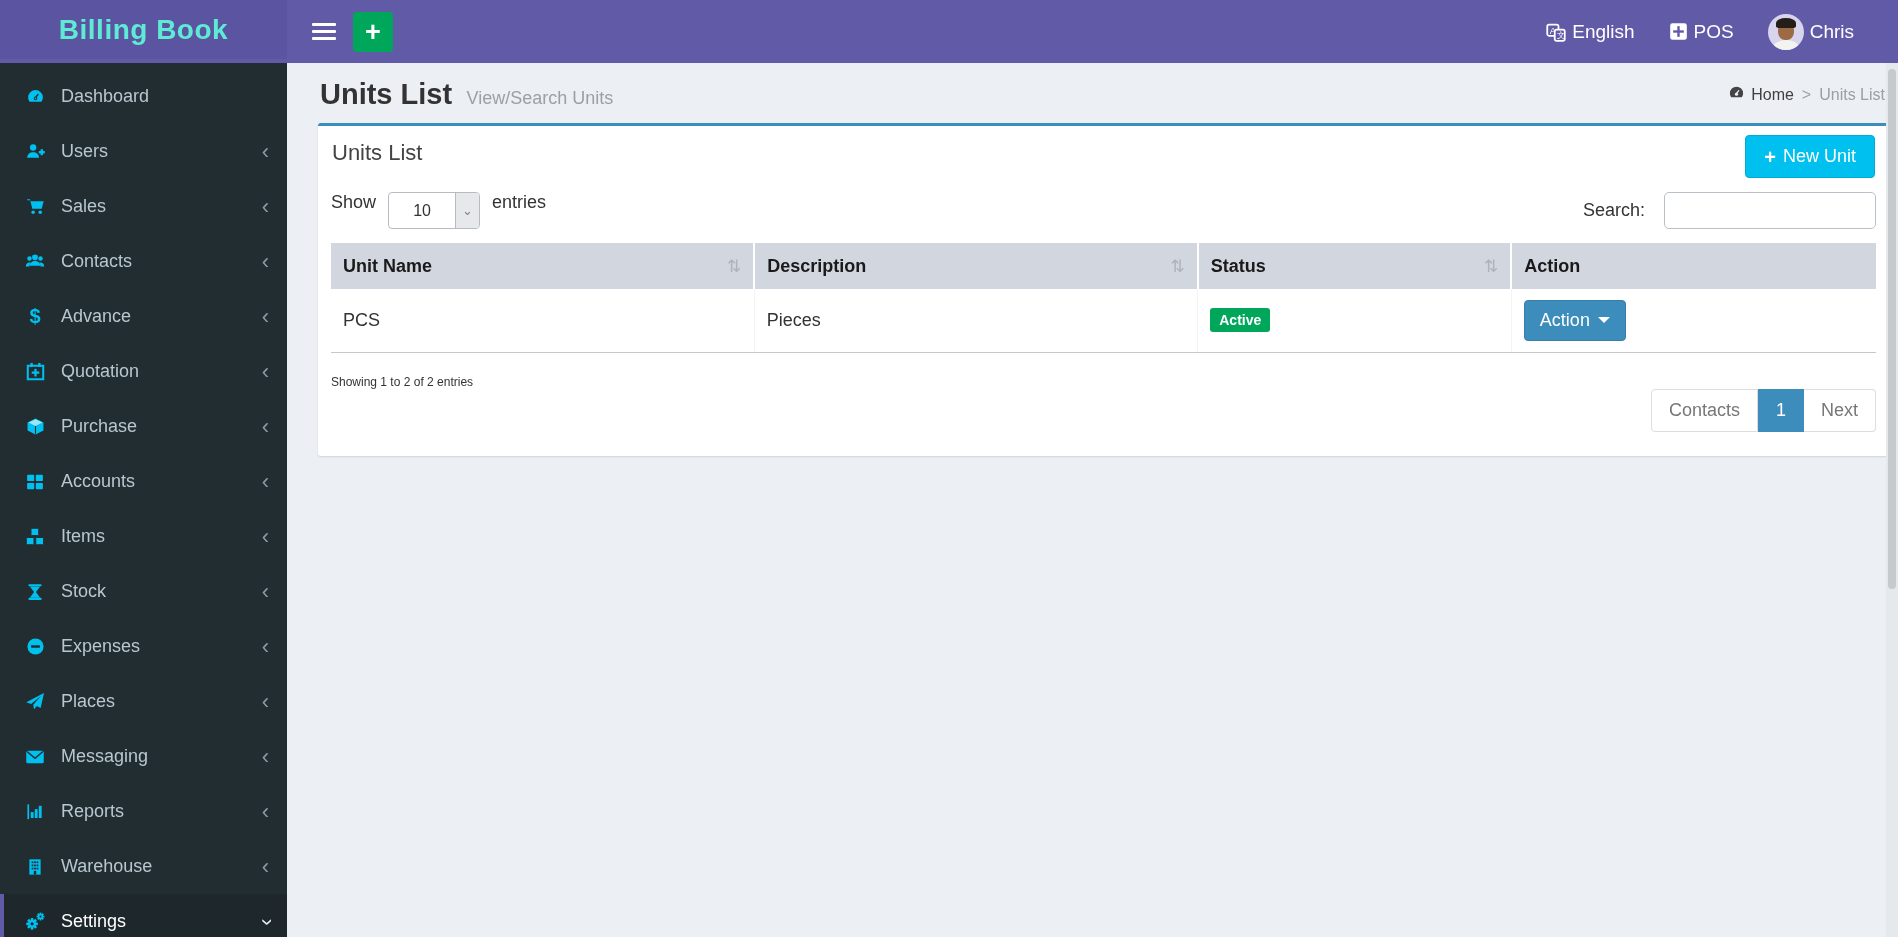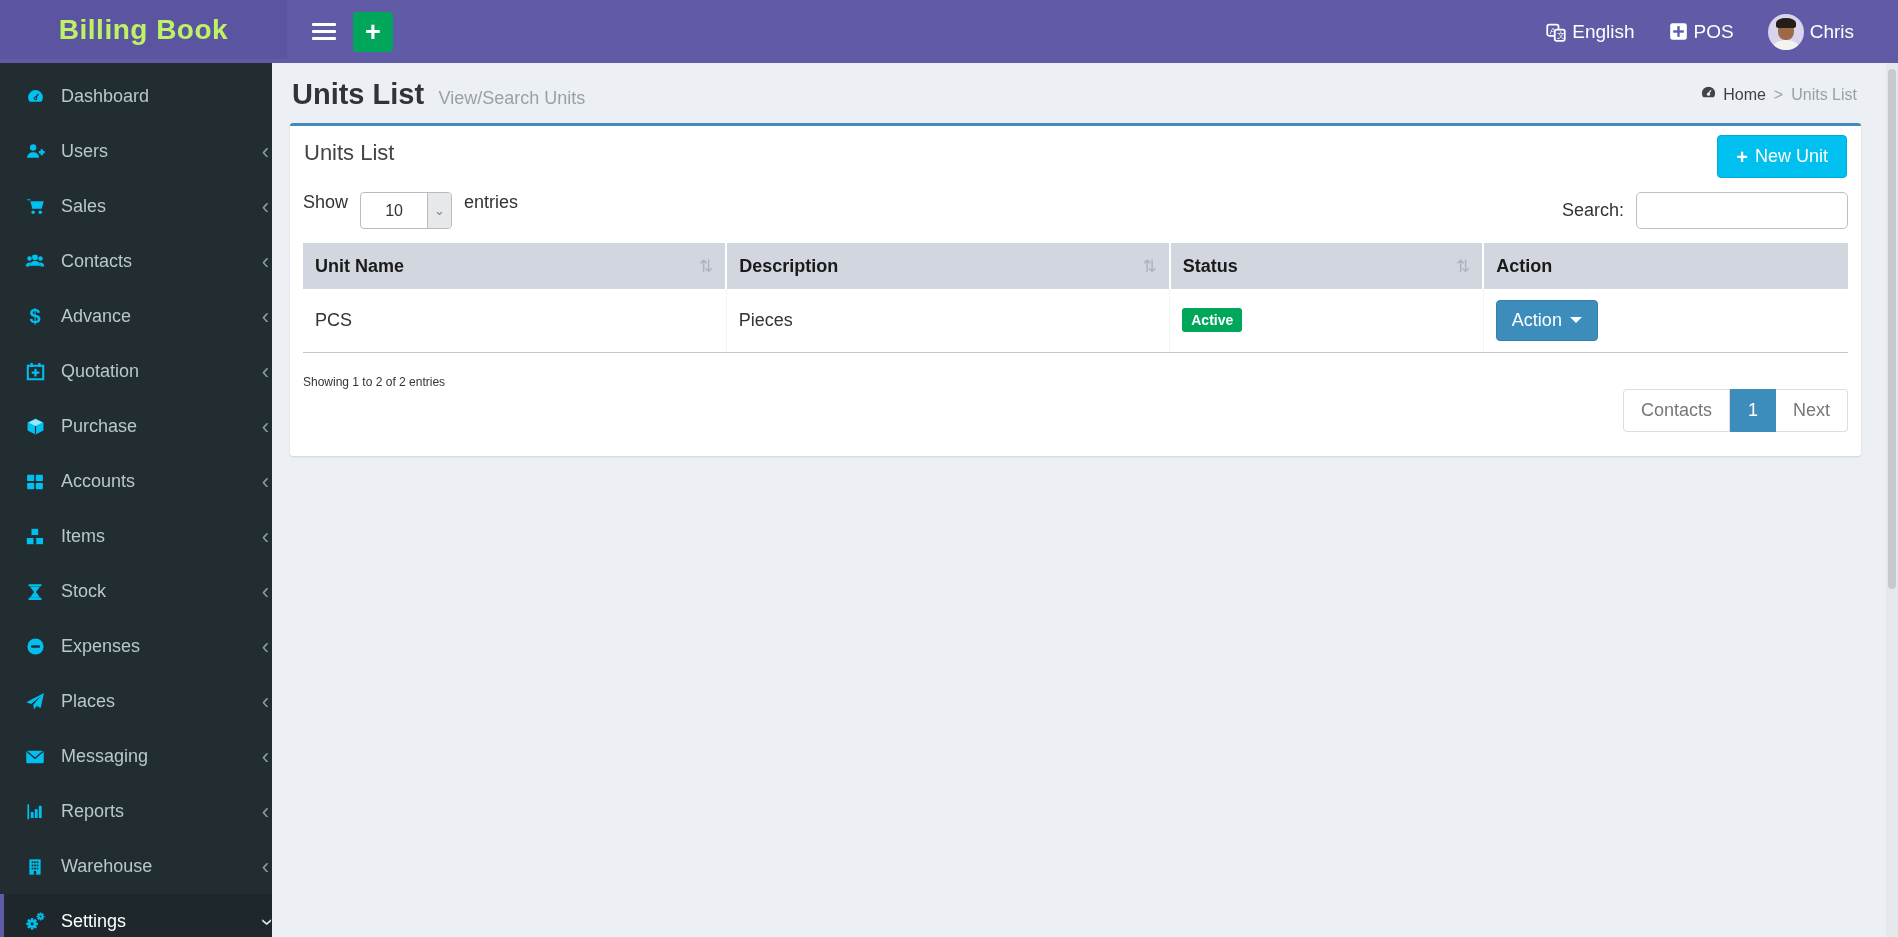--- a/index.html
+++ b/index.html
@@ -2,21 +2,21 @@
 <html><head>
 <meta charset="utf-8">
 <style>
   * { margin:0; padding:0; box-sizing:border-box; }
   html,body { width:1898px; height:937px; overflow:hidden;
     font-family:"Liberation Sans","DejaVu Sans",sans-serif; background:#ecf0f5; color:#333; }
   .app { position:relative; width:1898px; height:937px; }
 
   
   .topbar { position:absolute; top:0; left:0; width:100%; height:63px; background:#615aa7; display:flex; z-index:20; }
-  .logo { width:287px; height:59px; background:#5b54a0; color:#bef264; font-size:28px; font-weight:bold;
+  .logo { width:287px; height:59px; background:#5b54a0; color:#5eead4; font-size:28px; font-weight:bold;
     display:flex; align-items:center; justify-content:center; letter-spacing:.5px; cursor:pointer; }
   .navstrip { flex:1; display:flex; align-items:center; padding:0 14px; }
   .hamburger { width:46px; height:63px; display:flex; flex-direction:column; justify-content:center; gap:4px; cursor:pointer; padding:0 11px; }
   .hamburger i { display:block; height:3px; background:#fff; border-radius:1px; }
   .add-quick { width:40px; height:40px; margin-left:6px; background:#00a65a; border:none; border-radius:4px;
     color:#fff; font-size:27px; font-weight:bold; line-height:36px; cursor:pointer; }
   .nav-right { margin-left:auto; display:flex; align-items:center; gap:34px; padding-right:30px; color:#fff; font-size:19px; }
   .nav-item { display:flex; align-items:center; gap:6px; cursor:pointer; }
   .nav-item svg { display:block; }
   .avatar { position:relative; width:36px; height:36px; border-radius:50%; overflow:hidden; background:#d8d4ee; display:inline-block; }
@@ -31,21 +31,21 @@
     border-left:4px solid transparent; color:#b8c7ce; font-size:18px; }
   .menu-item .mi-icon { width:26px; margin:0 13px 0 18px; text-align:center; color:#00c0ef; flex:0 0 26px; }
   .menu-item .mi-icon svg { display:block; margin:0 auto; }
   .menu-item .mi-label { flex:1; }
   .chev { color:#8a9ba3; font-size:22px; line-height:1; display:inline-block; }
   .chev.down { transform:rotate(-90deg); color:#e6eef2; }
   .menu-item.active { background:#1e282c; border-left-color:#615aa7; color:#fff; }
   .txt-icon { font-size:20px; font-weight:bold; color:#00c0ef; }
 
   
-  .content-wrapper { position:absolute; top:63px; left:272px; width:1599px; height:874px; background:#ecf0f5; padding:0 10px 0 18px; }
+  .content-wrapper { position:absolute; top:63px; left:300px; width:1599px; height:874px; background:#ecf0f5; padding:0 10px 0 18px; }
   .content-header { display:flex; align-items:center; justify-content:space-between; padding:15px 4px 12px 2px; }
   .page-title { font-size:29px; font-weight:600; color:#333; }
   .page-subtitle { font-size:18px; color:#9aa0a6; font-weight:400; margin-left:10px; }
   .breadcrumb { display:flex; align-items:center; gap:8px; font-size:16px; }
   .breadcrumb .bc-home { display:flex; align-items:center; gap:6px; color:#404040; cursor:pointer; }
   .breadcrumb .bc-sep { color:#99a0a8; }
   .breadcrumb .bc-current { color:#999fa6; }
 
   
   .box { background:#fff; border-top:3px solid #3c8dbc; border-radius:3px; box-shadow:0 1px 2px rgba(0,0,0,.12); }
@@ -63,21 +63,21 @@
     font-size:16px; color:#333; cursor:pointer; display:flex; align-items:center; }
   .fake-select .val { flex:1; text-align:center; }
   .fake-select .arrow-zone { width:24px; height:100%; background:#e6e8ea; border-left:1px solid #b6bcc2;
     border-radius:0 3px 3px 0; display:flex; align-items:center; justify-content:center; color:#7c838a; font-size:13px; }
   .right-cluster { margin-left:auto; display:flex; align-items:center; }
   .dt-buttons { display:flex; }
   .dt-btn { background:#3ac1c4; color:#fff; border:1px solid #e9fbfb; border-right-width:0; font-size:18px;
     padding:8px 15px; cursor:pointer; font-family:inherit; }
   .dt-btn:first-child { border-radius:3px 0 0 3px; }
   .dt-btn:last-child { border-right-width:1px; border-radius:0 3px 3px 0; background:#45c8cb; }
-  .dt-search { display:flex; align-items:center; gap:12px; font-size:18px; margin-left:18px;justify-content:flex-end; }
+  .dt-search { display:flex; align-items:center; gap:19px; font-size:18px; margin-left:18px;justify-content:flex-end; }
   .dt-search input { width:212px; height:37px; border:1px solid #b9c0c7; border-radius:5px; padding:0 10px;
     font-size:16px; font-family:inherit; outline:none; }
 
   
   table.dtable { width:100%; border-collapse:collapse; }
   .dtable thead th { background:#d2d6de; color:#1a1a1a; font-size:18px; font-weight:bold; text-align:left;
     padding:12px 12px; border-left:2px solid #fff; cursor:pointer; height:46px; }
   .dtable thead th:first-child { border-left:none; }
   .sort-icon { float:right; color:#aeb3bb; font-size:17px; font-weight:normal; }
   .dtable tbody td { font-size:18px; color:#333; padding:0 12px; height:63px; vertical-align:middle;

